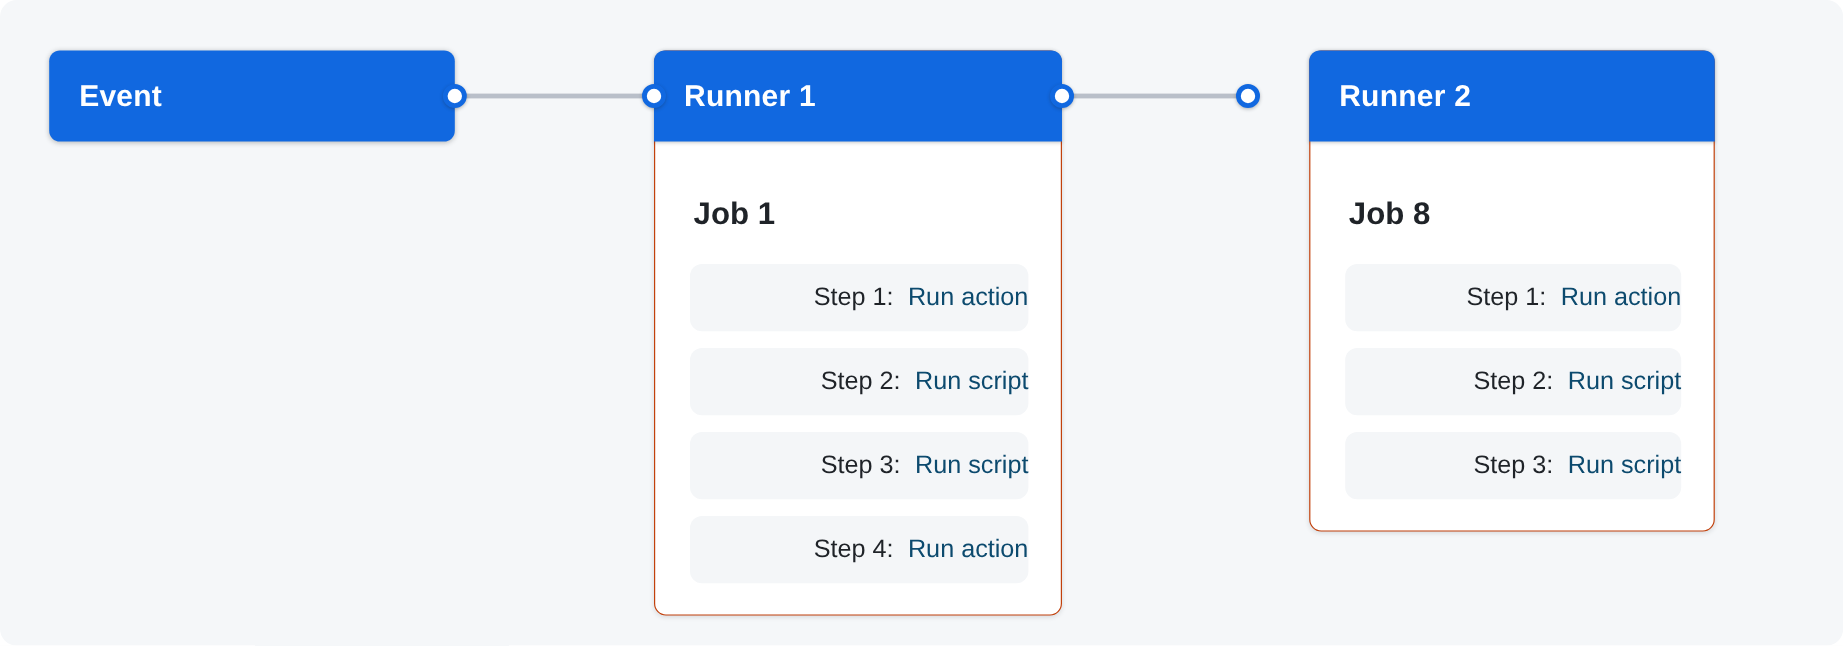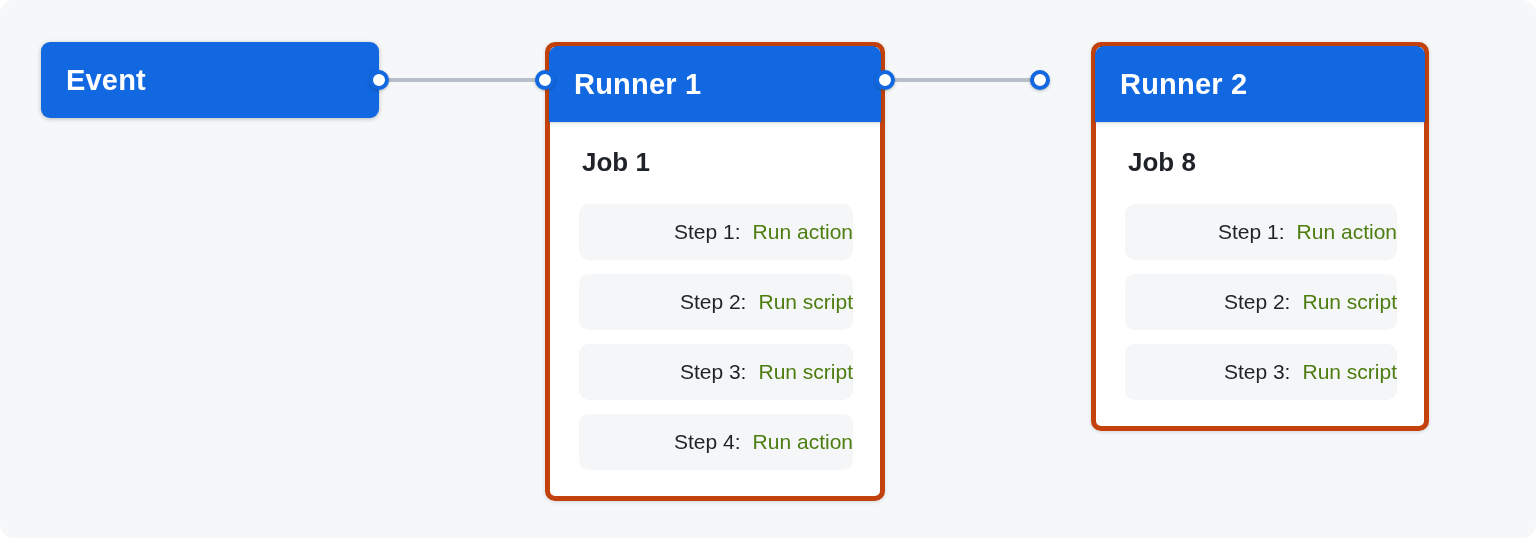--- a/index.html
+++ b/index.html
@@ -22,49 +22,50 @@
     left: 41px; top: 42px;
     width: 338px; height: 76px;
     background: #1168e0;
     border-radius: 9px;
     box-shadow: 0 1px 4px rgba(31,35,40,0.28);
     display: flex; align-items: center;
     padding-left: 25px;
   }
   .node-title {
     color: #ffffff;
-    font-size: 29px;
+    font-size: 25px;
     font-weight: bold;
     letter-spacing: 0.2px;
   }
 
   
   .runner-card {
     position: absolute;
     top: 42px;
     background: #ffffff;
-    border: 5px solid #c2410c;
+    border: 1px solid #c2410c;
     border-radius: 10px;
     box-shadow: 0 1px 4px rgba(31,35,40,0.14);
   }
   .runner-1 { left: 545px; width: 340px; }
   .runner-2 { left: 1091px; width: 338px; }
   .runner-header {
     height: 76px;
     margin: -1px -1px 0 -1px;
     background: #1168e0;
     border-radius: 9px 9px 0 0;
     box-shadow: 0 1px 3px rgba(31,35,40,0.22);
     display: flex; align-items: center;
     padding-left: 25px;
     position: relative;
     z-index: 2;
   }
   .runner-body {
     padding: 24px 27px 26px 29px;
+    margin-top: 20px;
   }
   .job-title {
     font-size: 26px;
     font-weight: bold;
     color: #1f2328;
     line-height: 32px;
     margin-bottom: 26px;
     padding-left: 3px;
   }
   .steps { display: flex; flex-direction: column; gap: 14px; }
@@ -72,21 +73,21 @@
     height: 56px;
     background: #f4f6f8;
     border-radius: 10px;
     display: flex; align-items: center;
     padding-left: 15px;
     font-size: 21px;
     white-space: nowrap;
     justify-content: flex-end;
   }
   .step-label { color: #1f2328; font-weight: 500; }
-  .step-action { color: #4d7c0f; margin-left: 12px; font-weight: normal; }
+  .step-action { color: #0c4a6e; margin-left: 12px; font-weight: normal; }
 
   
   .connector-line {
     position: absolute;
     top: 78px; height: 4px;
     background: #b9bfc9;
     z-index: 1;
   }
   .line-1 { left: 379px; width: 166px; }
   .line-2 { left: 885px; width: 155px; }

